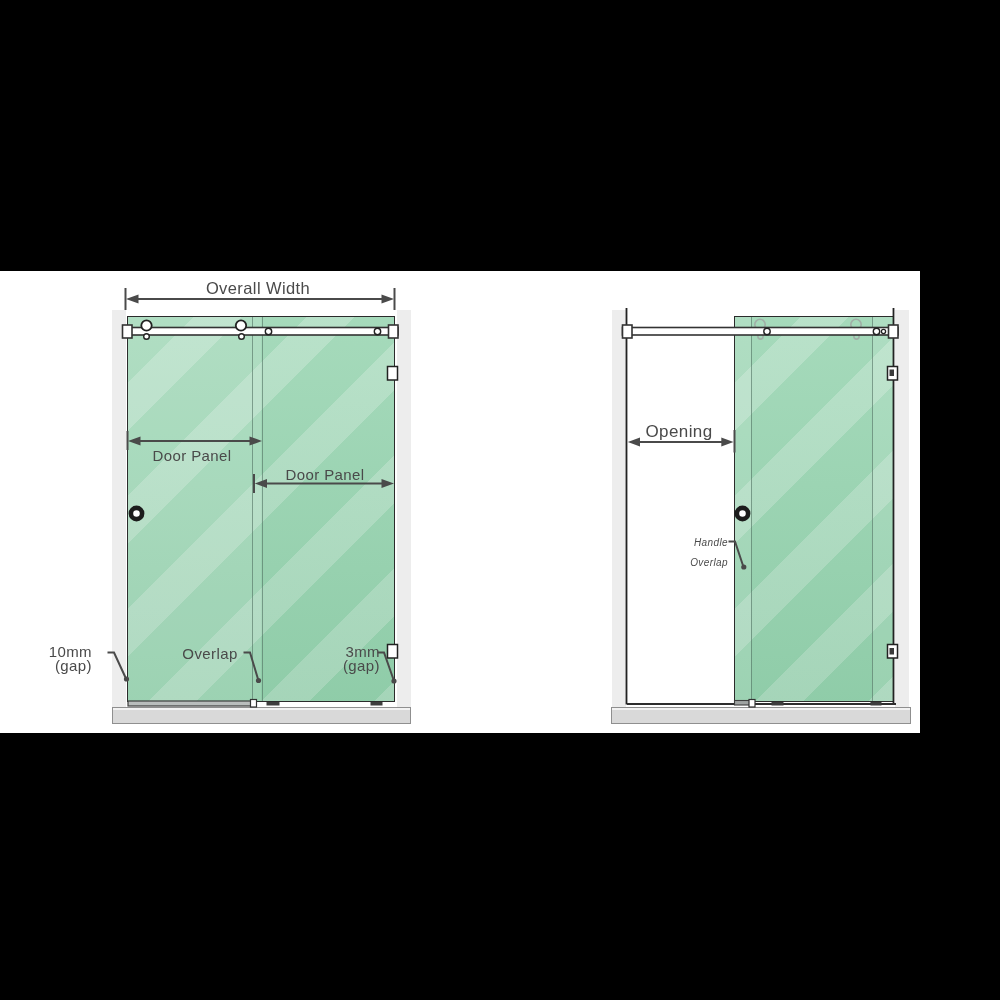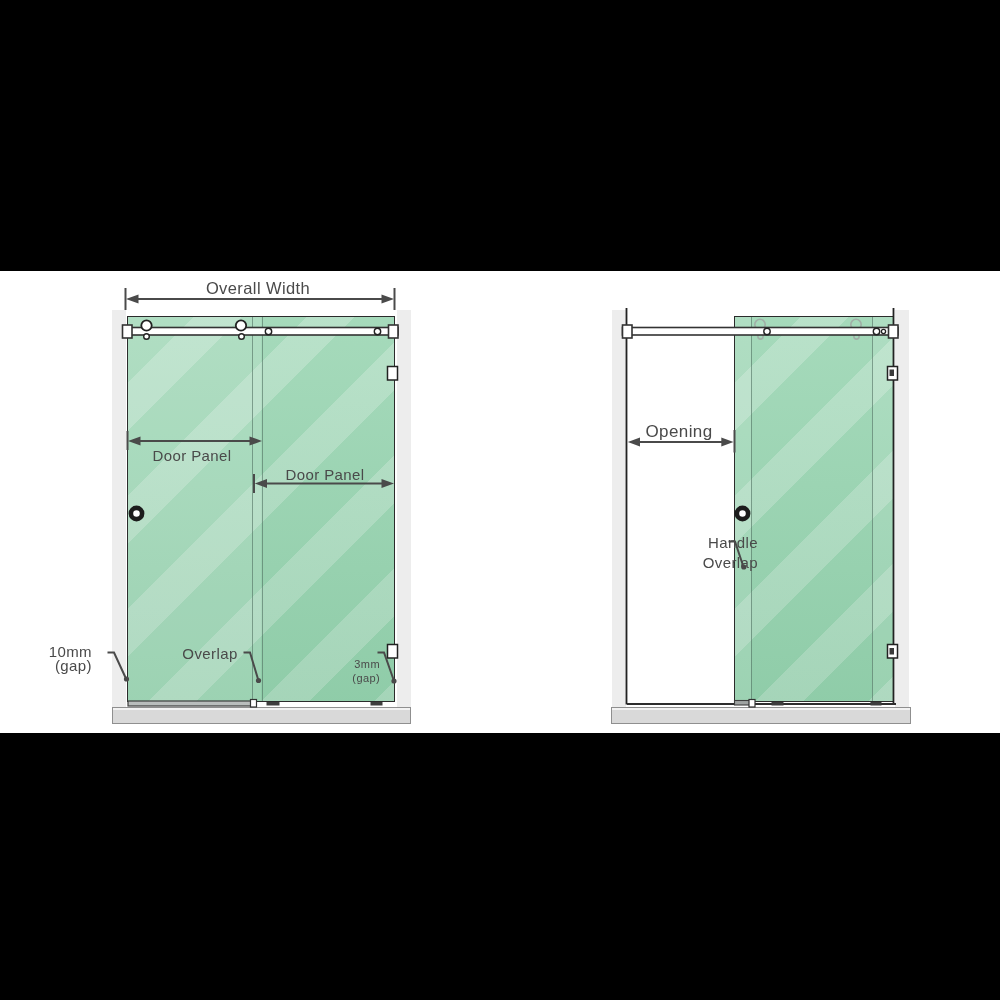--- a/index.html
+++ b/index.html
@@ -1,16 +1,16 @@
 <!DOCTYPE html>
 <html><head>
 <meta charset="utf-8">
 <style>
   html,body{margin:0;padding:0;background:#000;}
-  .stage{position:relative;width:1000px;height:1000px;background:#000;overflow:hidden;
+  .stage{position:relative;width:920px;height:1000px;background:#000;overflow:hidden;
          font-family:"Liberation Sans", sans-serif;}
   .canvas{position:absolute;left:0;top:271px;width:1000px;height:462px;background:#fff;}
   .abs{position:absolute;}
   
   .wall-strip{position:absolute;background:#ededed;}
   
   .base{position:absolute;background:#d9d9d9;border:1px solid #8f8f8f;
         box-shadow:inset 0 2px 0 #f2f2f2;}
   
   .glass{position:absolute;border:1.6px solid #2b2b2b;background-color:#97d4b0;
@@ -160,24 +160,24 @@
 
   <div class="lbl lbl-c" style="left:258px;top:279px;font-size:16.5px;">Overall Width</div>
   <div class="lbl lbl-c" style="left:192px;top:421px;font-size:15px;margin-top:26px;">Door Panel</div>
   <div class="lbl lbl-c" style="left:325px;top:466px;font-size:15px;">Door Panel</div>
 
   <div class="lbl lbl-r" style="left:24px;top:645px;width:68px;font-size:15px;line-height:14px;">
     <div>10mm</div>
     <div>(gap)</div>
   </div>
   <div class="lbl lbl-c" style="left:210px;top:645px;font-size:15px;">Overlap</div>
-  <div class="lbl lbl-r" style="left:312px;top:645px;width:68px;font-size:11px;line-height:14px;margin-top:12px;">
+  <div class="lbl lbl-r" style="left:312px;top:645px;width:68px;font-size:15px;line-height:14px;">
     <div>3mm</div>
     <div>(gap)</div>
   </div>
 
   <div class="lbl lbl-c" style="left:679px;top:422px;font-size:17px;text-align:right;">Opening</div>
-  <div class="lbl lbl-r" style="left:670px;top:533px;width:88px;font-size:15px;line-height:20px;">
+  <div class="lbl lbl-r" style="left:640px;top:533px;width:88px;font-size:10px;line-height:20px;font-style:italic;">
     <div>Handle</div>
     <div>Overlap</div>
   </div>
 
 </div>
 
 </body></html>

